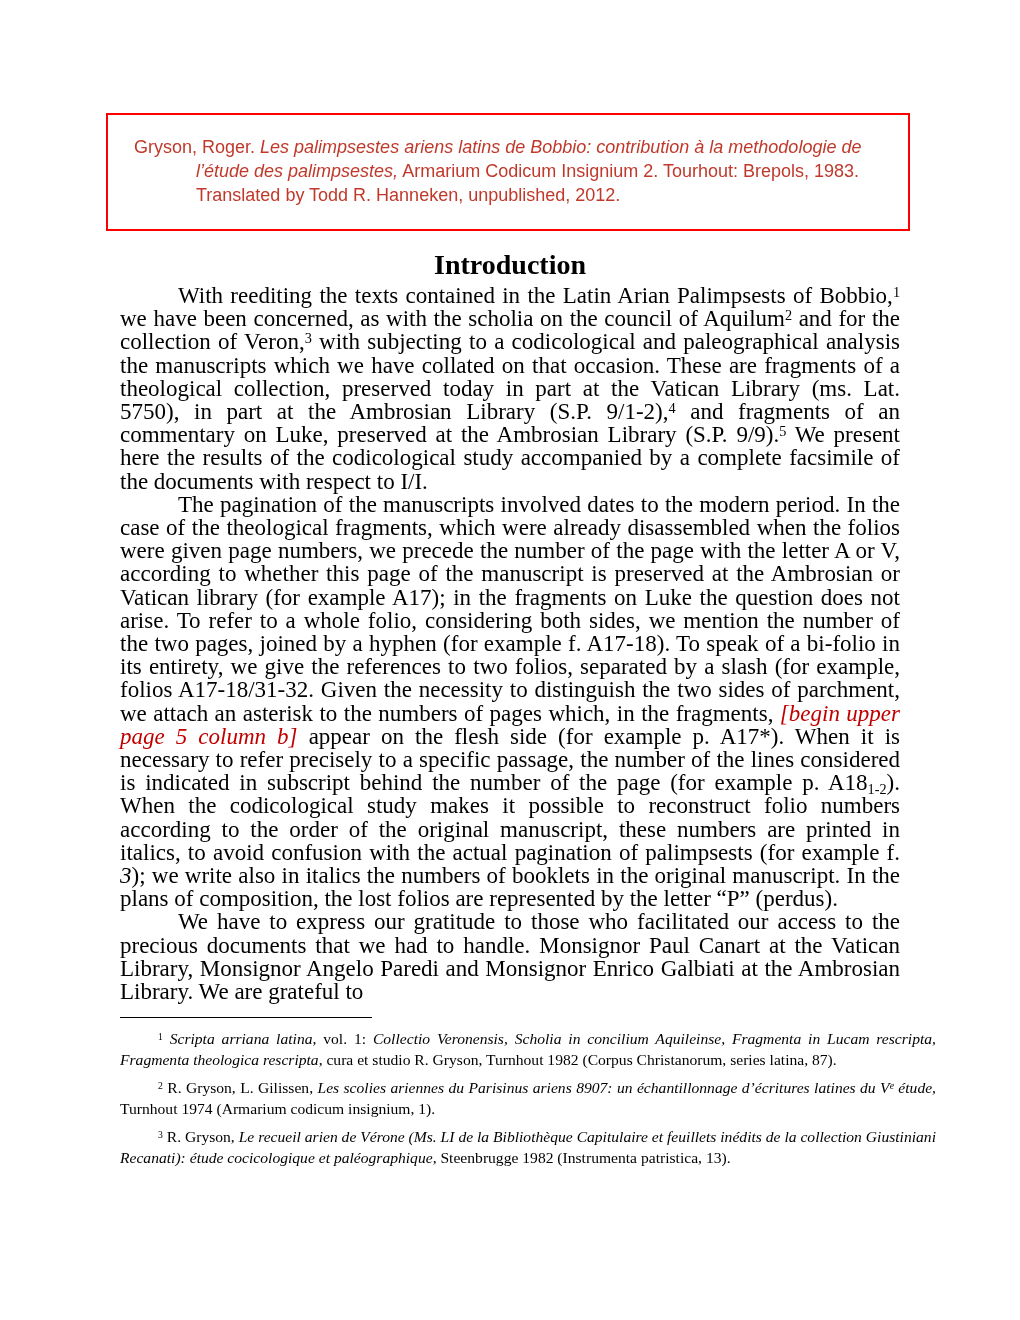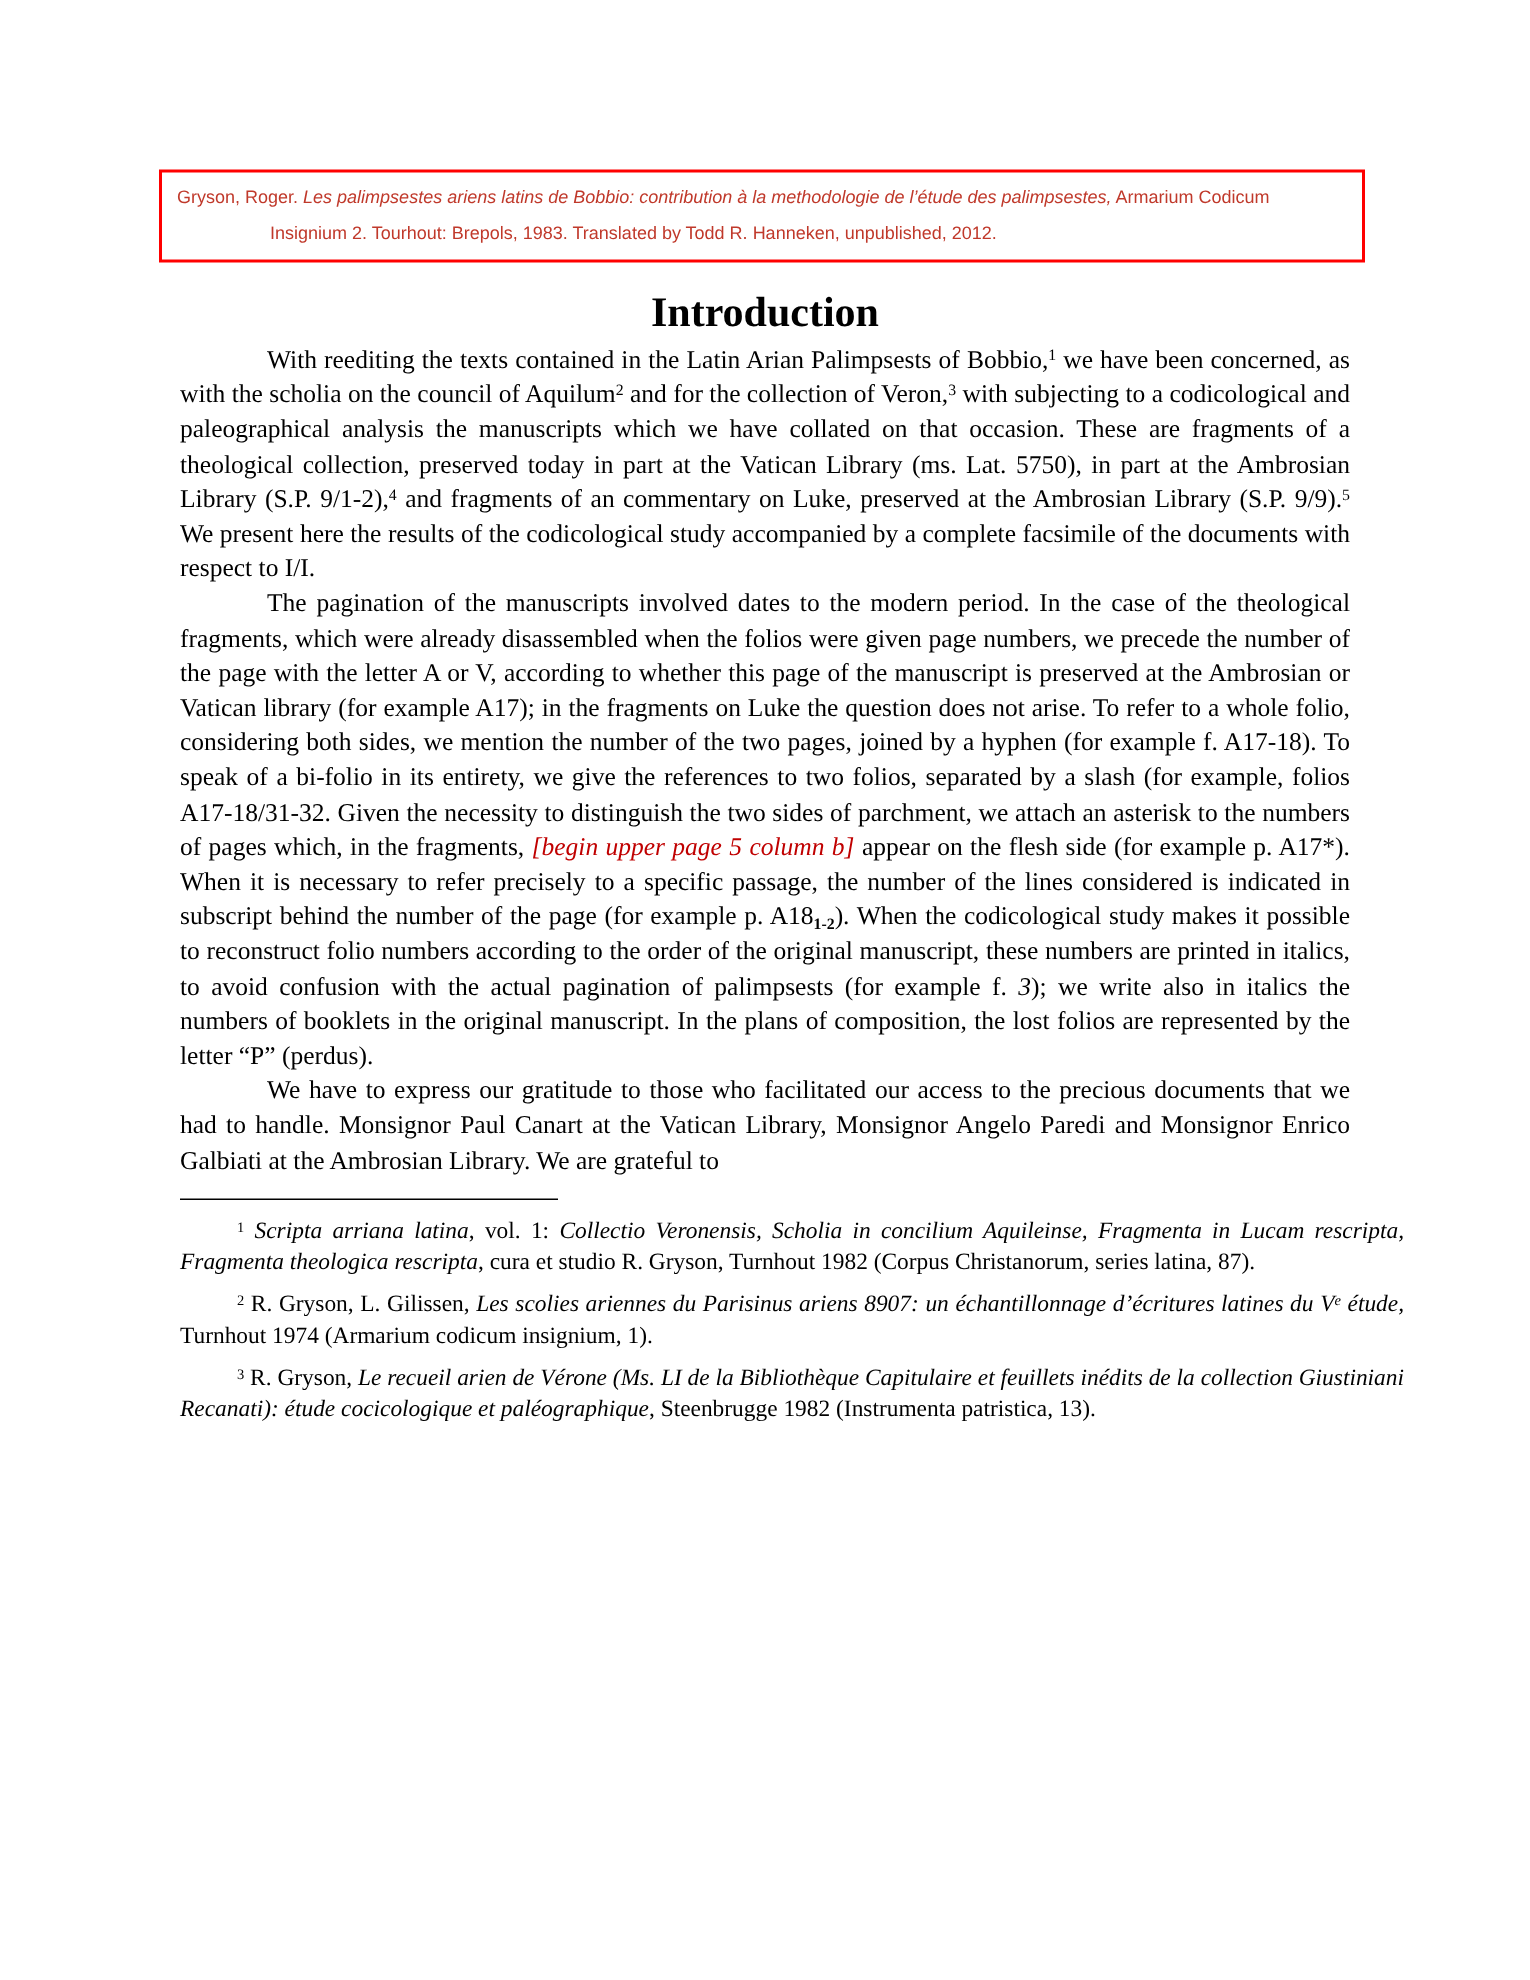--- a/index.html
+++ b/index.html
@@ -15,23 +15,23 @@
     font-family: "Liberation Serif", serif;
     color: #000000;
     box-sizing: border-box;
   }
   .citation-box {
     margin: 113px 110px 6px 106px;
     border: 2px solid var(--box-border, #ff0000);
     padding: 4px 8px 6px 10px;
   }
   .citation {
-    margin: 0;
+    margin: 16px;
     font-family: "Liberation Sans", sans-serif;
-    font-size: 12px;
+    font-size: 18px;
     line-height: 24px;
     color: var(--box-text, #c0392b);
     padding-left: 62px;
     text-indent: -62px;
   }
   .note-a {
     margin: 3px 120px 0 122px;
     font-style: italic;
     font-size: 17.5px;
     line-height: 22px;
@@ -39,21 +39,21 @@
   .title {
     margin: 18px 120px 3px 120px;
     text-align: center;
     font-size: 28px;
     font-weight: bold;
     line-height: 32px;
   }
   .body-para {
     margin: 0 120px;
     text-align: justify;
-    font-size: 17px;
+    font-size: 23px;
     line-height: 23.2px;
     text-indent: 58px;
   }
   .fn-sep {
     margin: 14px 0 10px 120px;
     width: 252px;
     height: 0;
     border-top: 1.6px solid #000000;
   }
   .footnote {
@@ -69,21 +69,20 @@
     font-size: 0.62em;
     position: relative;
     top: -0.45em;
     line-height: 0;
   }
   .sub {
     font-size: 0.62em;
     position: relative;
     top: 0.28em;
     line-height: 0;
-    font-weight: bold;
   }
 </style>
 </head>
 <body>
 
 <div class="page">
 
   <div class="citation-box">
     <p class="citation"><span>Gryson, Roger. </span><span class="i">Les palimpsestes ariens latins de Bobbio: contribution à la methodologie de l’étude des palimpsestes,</span><span> Armarium Codicum Insignium 2. Tourhout: Brepols, 1983. Translated by Todd R. Hanneken, unpublished, 2012.</span></p>
   </div>

